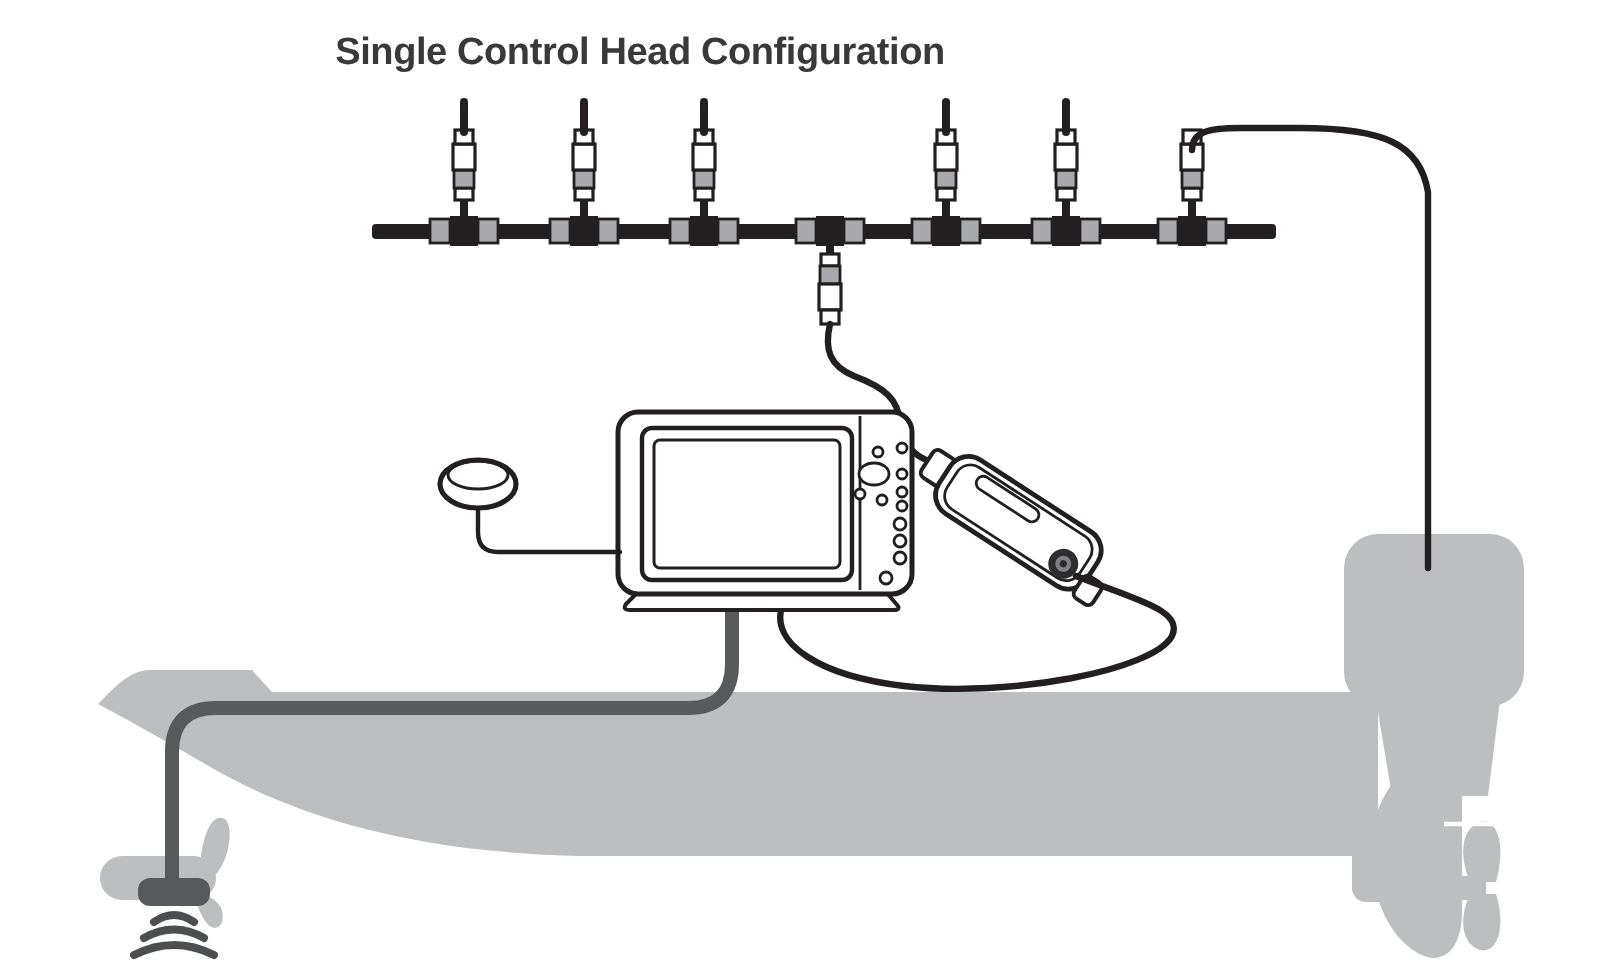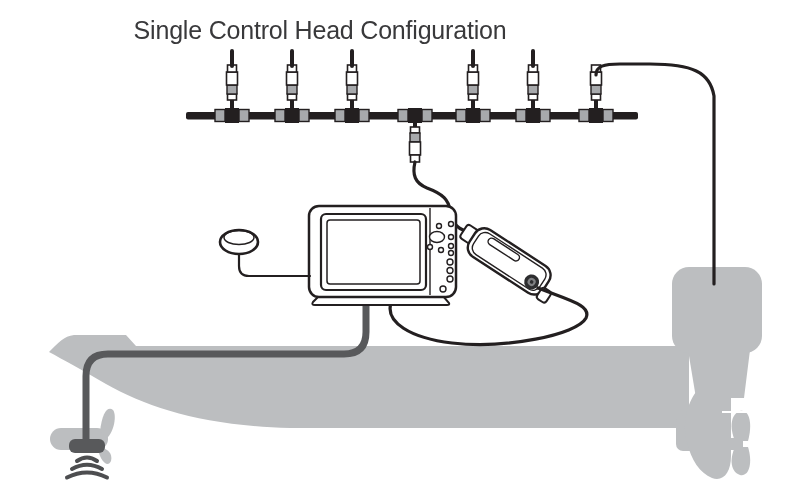--- a/index.html
+++ b/index.html
@@ -5,21 +5,21 @@
   :root{
     --background:#ffffff; --line:#231f20; --silhouette-gray:#bcbec0;
     --cable-dark-gray:#58595b; --connector-gray:#a7a9ac;
     --title-color:#39393b; --sonar-arc-gray:#4d4e50;
   }
   html,body{margin:0;padding:0;}
   body{width:800px;height:489px;background:var(--background);position:relative;overflow:hidden;
        font-family:"Liberation Sans", sans-serif;}
   .stage{position:absolute;inset:0;}
   .title{position:absolute;top:16px;left:0;width:640px;text-align:center;
-         font-size:25px;font-weight:normal;color:var(--title-color);letter-spacing:-0.2px;}
+         font-size:19px;font-weight:bold;color:var(--title-color);letter-spacing:-0.2px;}
   svg{position:absolute;top:0;left:0;}
   .sil{fill:var(--silhouette-gray);stroke:none;}
   .ink{stroke:var(--line);}
   .cw{fill:#ffffff;stroke:var(--line);stroke-width:1.6;}
   .cg{fill:var(--connector-gray);stroke:var(--line);stroke-width:1.4;}
   .cb{fill:var(--line);}
   .cable{fill:none;stroke:var(--line);stroke-linecap:round;stroke-linejoin:round;}
   .graycable{fill:none;stroke:var(--cable-dark-gray);stroke-width:7;stroke-linejoin:round;}
   .device{fill:#ffffff;stroke:var(--line);}
   .btn{fill:#ffffff;stroke:var(--line);stroke-width:1.4;}

